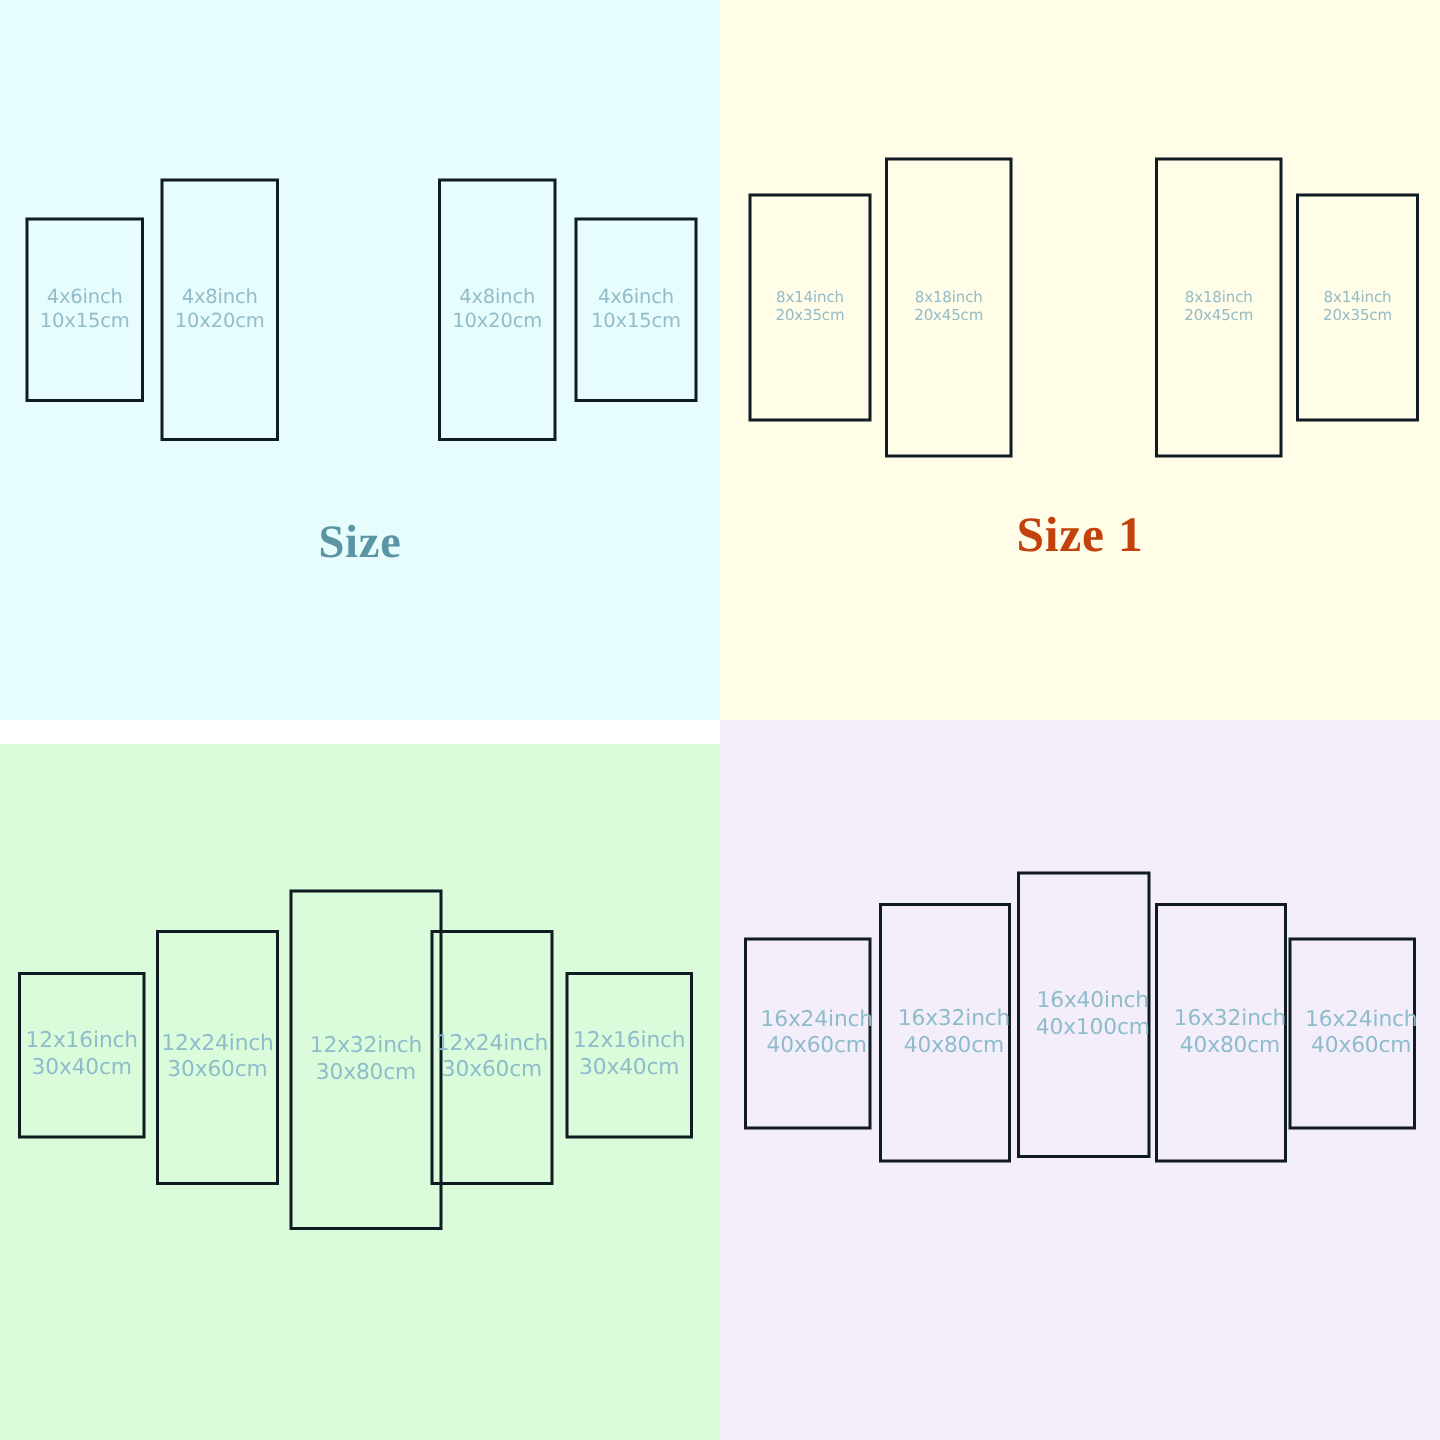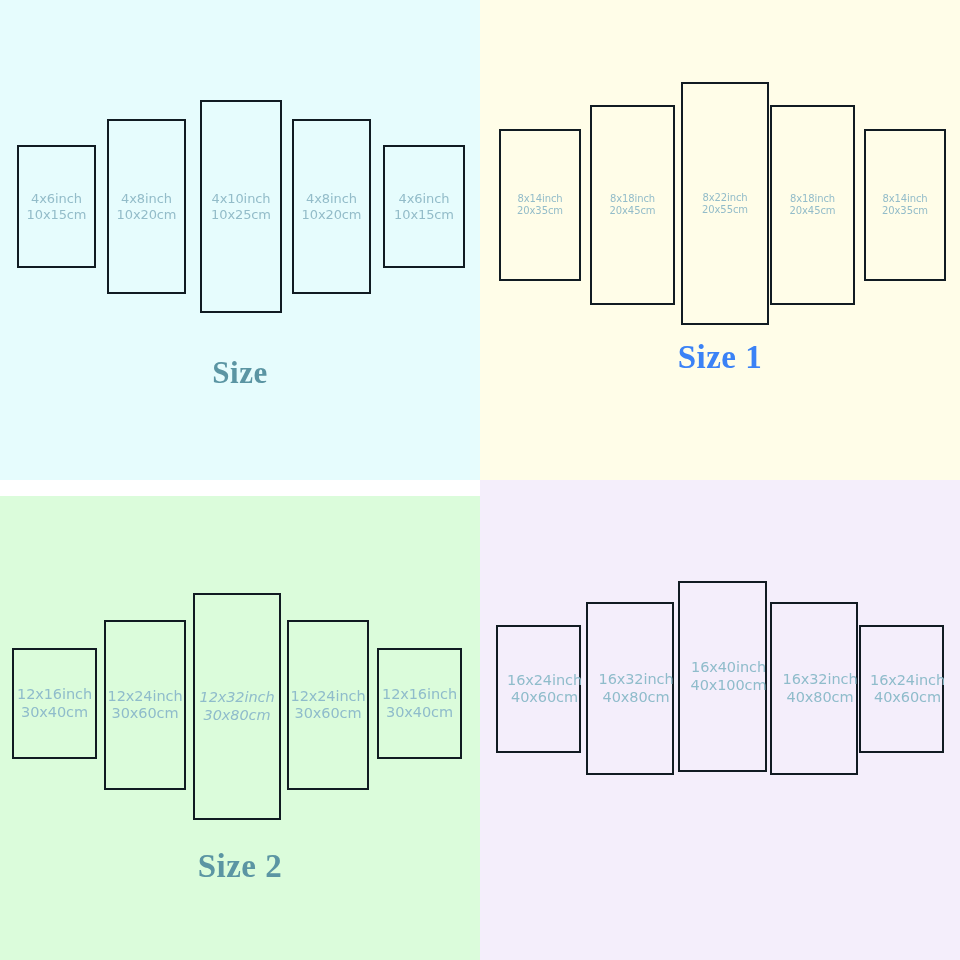--- a/index.html
+++ b/index.html
@@ -72,22 +72,22 @@
     font-weight: bold;
     letter-spacing: 0.5px;
   }
 
   
   .q1 .panel-label { font-size: 13px; color: #93bcc9; font-family: "DejaVu Sans", sans-serif; }
   .q2 .panel-label { font-size: 10px; color: #93bcc9; font-family: "DejaVu Sans", sans-serif; }
   .q3 .panel-label { font-size: 14.5px; color: #8fbccb; font-family: "DejaVu Sans", sans-serif; }
   .q4 .panel-label { font-size: 14.5px; color: #8fbccb; font-family: "DejaVu Sans", sans-serif; margin-left: 12px; }
 
-  .q1 .quad-title { top: 343px; font-size: 31px; color: #5b95a3; margin-top: 12px; }
-  .q2 .quad-title { top: 339px; font-size: 33px; color: #3b82f6; }
+  .q1 .quad-title { top: 343px; font-size: 31px; color: #5b95a3; }
+  .q2 .quad-title { top: 339px; font-size: 33px; color: #c2410c; }
   .q3 .quad-title { top: 352px; font-size: 33px; color: #5b95a3; }
   .q4 .quad-title { top: 352px; font-size: 33px; color: #5b95a3; }
 </style>
 </head>
 <body>
 
 <div id="chart-grid">
     <div class="quadrant q1" style="background: rgb(230, 252, 253); padding-left: 18px;">
       <div class="panel-group">
         <div class="panel" style="left: 17px; top: 145px; width: 79px; height: 123px;">
@@ -95,26 +95,20 @@
             <span class="inch">4x6inch</span>
             <span class="cm">10x15cm</span>
           </div>
         </div>
         <div class="panel" style="left: 107px; top: 119px; width: 79px; height: 175px;">
           <div class="panel-label">
             <span class="inch">4x8inch</span>
             <span class="cm">10x20cm</span>
           </div>
         </div>
-        <div class="panel" style="left: 200px; top: 100px; width: 82px; height: 213px;">
-          <div class="panel-label">
-            <span class="inch">4x10inch</span>
-            <span class="cm">10x25cm</span>
-          </div>
-        </div>
         <div class="panel" style="left: 292px; top: 119px; width: 79px; height: 175px;">
           <div class="panel-label">
             <span class="inch">4x8inch</span>
             <span class="cm">10x20cm</span>
           </div>
         </div>
         <div class="panel" style="left: 383px; top: 145px; width: 82px; height: 123px;">
           <div class="panel-label">
             <span class="inch">4x6inch</span>
             <span class="cm">10x15cm</span>
@@ -130,26 +124,20 @@
             <span class="inch">8x14inch</span>
             <span class="cm">20x35cm</span>
           </div>
         </div>
         <div class="panel" style="left: 110px; top: 105px; width: 85px; height: 200px;">
           <div class="panel-label">
             <span class="inch">8x18inch</span>
             <span class="cm">20x45cm</span>
           </div>
         </div>
-        <div class="panel" style="left: 201px; top: 82px; width: 88px; height: 243px;">
-          <div class="panel-label">
-            <span class="inch">8x22inch</span>
-            <span class="cm">20x55cm</span>
-          </div>
-        </div>
         <div class="panel" style="left: 290px; top: 105px; width: 85px; height: 200px;">
           <div class="panel-label">
             <span class="inch">8x18inch</span>
             <span class="cm">20x45cm</span>
           </div>
         </div>
         <div class="panel" style="left: 384px; top: 129px; width: 82px; height: 152px;">
           <div class="panel-label">
             <span class="inch">8x14inch</span>
             <span class="cm">20x35cm</span>
@@ -165,40 +153,39 @@
             <span class="inch">12x16inch</span>
             <span class="cm">30x40cm</span>
           </div>
         </div>
         <div class="panel" style="left: 104px; top: 124px; width: 82px; height: 170px;">
           <div class="panel-label">
             <span class="inch">12x24inch</span>
             <span class="cm">30x60cm</span>
           </div>
         </div>
-        <div class="panel" style="left: 193px; top: 97px; width: 88px; height: 227px; font-style: italic;">
+        <div class="panel" style="left: 193px; top: 97px; width: 102px; height: 227px;">
           <div class="panel-label">
             <span class="inch">12x32inch</span>
             <span class="cm">30x80cm</span>
           </div>
         </div>
         <div class="panel" style="left: 287px; top: 124px; width: 82px; height: 170px;">
           <div class="panel-label">
             <span class="inch">12x24inch</span>
             <span class="cm">30x60cm</span>
           </div>
         </div>
         <div class="panel" style="left: 377px; top: 152px; width: 85px; height: 111px;">
           <div class="panel-label">
             <span class="inch">12x16inch</span>
             <span class="cm">30x40cm</span>
           </div>
         </div>
       </div>
-      <div class="quad-title">Size 2</div>
     </div>
     <div class="quadrant q4" style="background: rgb(244, 238, 251);">
       <div class="panel-group">
         <div class="panel" style="left: 16px; top: 145px; width: 85px; height: 128px;">
           <div class="panel-label">
             <span class="inch">16x24inch</span>
             <span class="cm">40x60cm</span>
           </div>
         </div>
         <div class="panel" style="left: 106px; top: 122px; width: 88px; height: 173px;">

